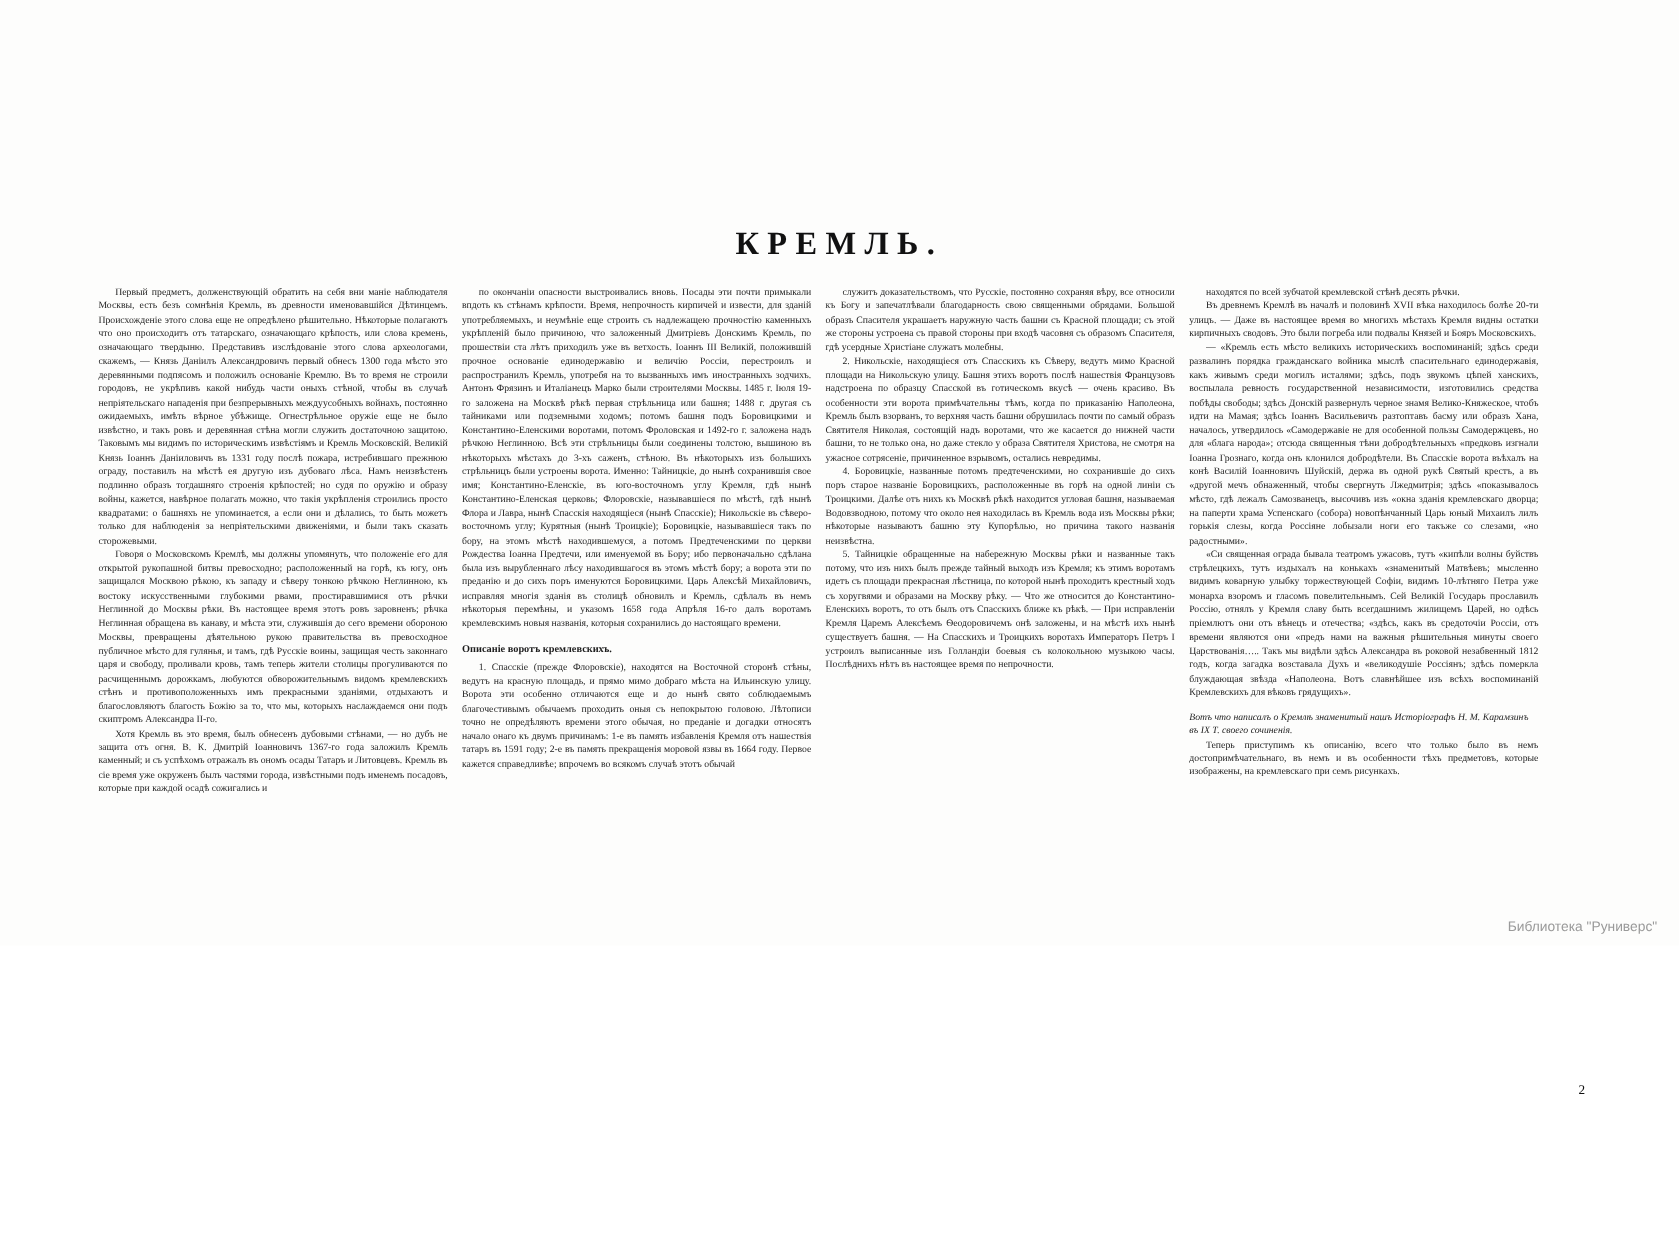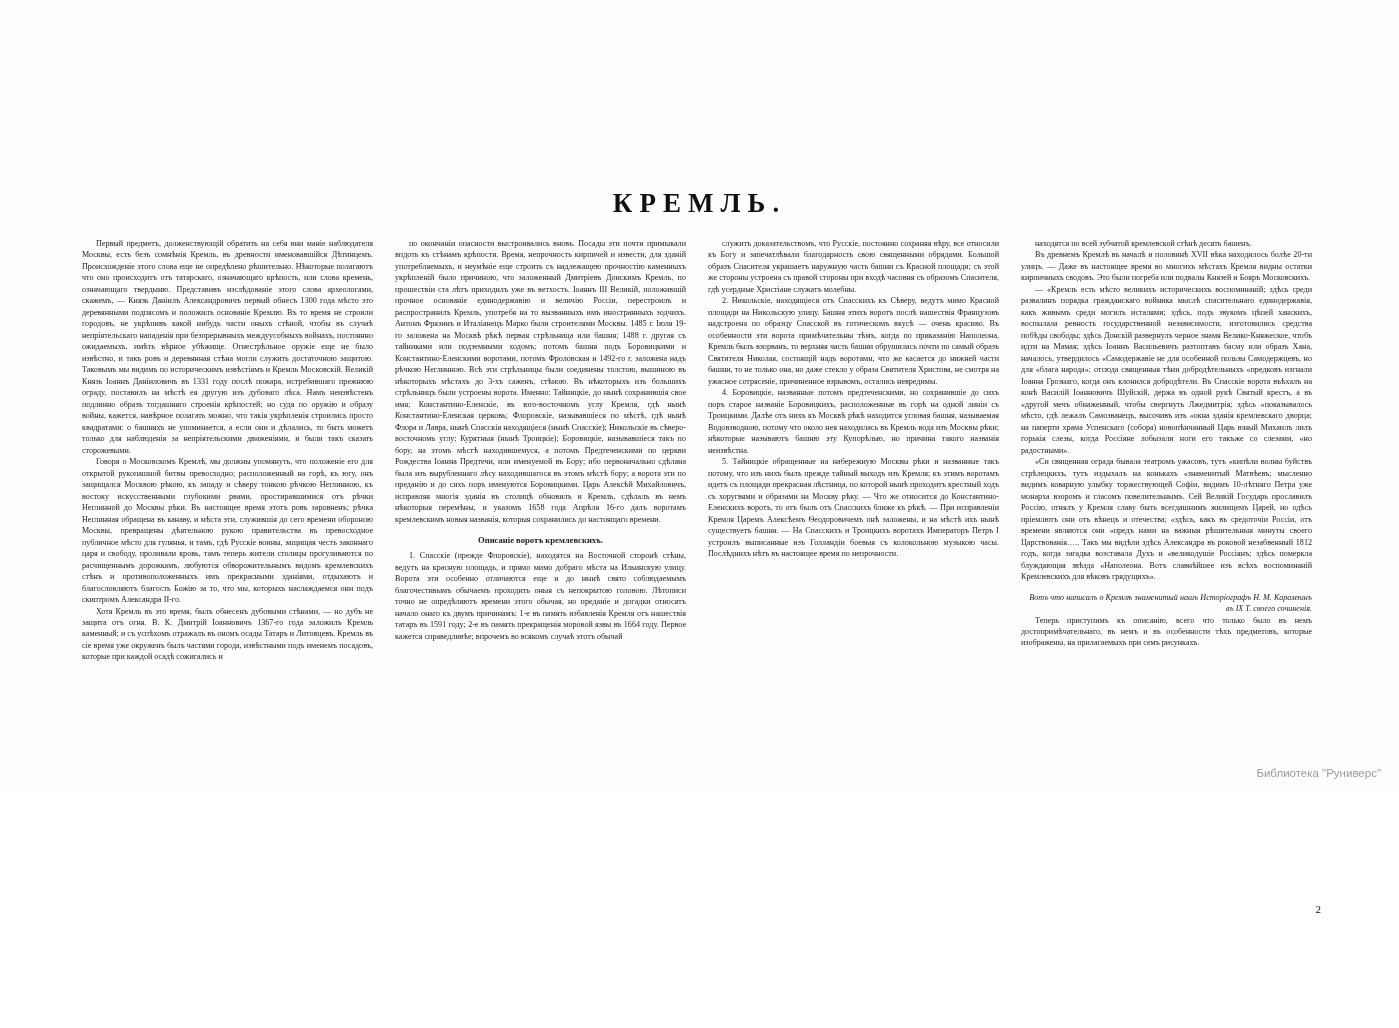--- a/index.html
+++ b/index.html
@@ -33,46 +33,45 @@
     letter-spacing: 7px;
     font-family: "Liberation Serif", serif;
     color: #111;
   }
   .columns {
     position: absolute;
     top: 238px;
     left: 82px;
     width: 1240px;
     display: flex;
-    gap: 22px;
+    gap: 12px;
   }
   .col {
     width: 291px;
     font-size: 8.1px;
     line-height: 1.42;
     text-align: justify;
     color: #1c1c1c;
     font-family: "Liberation Serif", serif;
     hyphens: auto;
   }
   .col p {
     margin: 0 0 0 0;
     text-indent: 14px;
   }
   .col p.center {
     text-indent: 0;
-    text-align: center;
     font-weight: bold;
     margin-top: 9px;
     margin-bottom: 4px;
     font-size: 8.6px;
   }
   .col p.italic-block {
     font-style: italic;
-    text-align: right;
+    text-align: left;
     text-indent: 0;
     margin-top: 9px;
   }
   .col p + p {
     margin-top: 0;
   }
   .page-num {
     position: absolute;
     right: 78px;
     top: 903px;
@@ -107,25 +106,25 @@
         <p class="center">Описанiе воротъ кремлевскихъ.</p>
         <p>1. Спасскiе (прежде Флоровскiе), находятся на Восточной сторонѣ стѣны, ведутъ на красную площадь, и прямо мимо добраго мѣста на Ильинскую улицу. Ворота эти особенно отличаются еще и до нынѣ свято соблюдаемымъ благочестивымъ обычаемъ проходить оныя съ непокрытою головою. Лѣтописи точно не опредѣляютъ времени этого обычая, но преданiе и догадки относятъ начало онаго къ двумъ причинамъ: 1-е въ память избавленiя Кремля отъ нашествiя татаръ въ 1591 году; 2-е въ память прекращенiя моровой язвы въ 1664 году. Первое кажется справедливѣе; впрочемъ во всякомъ случаѣ этотъ обычай</p>
       </div>
     <div class="col">
         <p>служитъ доказательствомъ, что Русскiе, постоянно сохраняя вѣру, все относили къ Богу и запечатлѣвали благодарность свою священными обрядами. Большой образъ Спасителя украшаетъ наружную часть башни съ Красной площади; съ этой же стороны устроена съ правой стороны при входѣ часовня съ образомъ Спасителя, гдѣ усердные Христiане служатъ молебны.</p>
         <p>2. Никольскiе, находящiеся отъ Спасскихъ къ Сѣверу, ведутъ мимо Красной площади на Никольскую улицу. Башня этихъ воротъ послѣ нашествiя Французовъ надстроена по образцу Спасской въ готическомъ вкусѣ — очень красиво. Въ особенности эти ворота примѣчательны тѣмъ, когда по приказанiю Наполеона, Кремль былъ взорванъ, то верхняя часть башни обрушилась почти по самый образъ Святителя Николая, состоящiй надъ воротами, что же касается до нижней части башни, то не только она, но даже стекло у образа Святителя Христова, не смотря на ужасное сотрясенiе, причиненное взрывомъ, остались невредимы.</p>
         <p>4. Боровицкiе, названные потомъ предтеченскими, но сохранившiе до сихъ поръ старое названiе Боровицкихъ, расположенные въ горѣ на одной линiи съ Троицкими. Далѣе отъ нихъ къ Москвѣ рѣкѣ находится угловая башня, называемая Водовзводною, потому что около нея находилась въ Кремль вода изъ Москвы рѣки; нѣкоторые называютъ башню эту Купорѣлью, но причина такого названiя неизвѣстна.</p>
         <p>5. Тайницкiе обращенные на набережную Москвы рѣки и названные такъ потому, что изъ нихъ былъ прежде тайный выходъ изъ Кремля; къ этимъ воротамъ идетъ съ площади прекрасная лѣстница, по которой нынѣ проходитъ крестный ходъ съ хоругвями и образами на Москву рѣку. — Что же относится до Константино-Еленскихъ воротъ, то отъ былъ отъ Спасскихъ ближе къ рѣкѣ. — При исправленiи Кремля Царемъ Алексѣемъ Ѳеодоровичемъ онѣ заложены, и на мѣстѣ ихъ нынѣ существуетъ башня. — На Спасскихъ и Троицкихъ воротахъ Императоръ Петръ I устроилъ выписанные изъ Голландiи боевыя съ колокольною музыкою часы. Послѣднихъ нѣтъ въ настоящее время по непрочности.</p>
       </div>
     <div class="col">
-        <p>находятся по всей зубчатой кремлевской стѣнѣ десять башенъ.</p>
+        <p>находятся по всей зубчатой кремлевской стѣнѣ десять рѣчки.</p>
         <p>Въ древнемъ Кремлѣ въ началѣ и половинѣ XVII вѣка находилось болѣе 20-ти улицъ. — Даже въ настоящее время во многихъ мѣстахъ Кремля видны остатки кирпичныхъ сводовъ. Это были погреба или подвалы Князей и Бояръ Московскихъ.</p>
         <p>— «Кремль есть мѣсто великихъ историческихъ воспоминанiй; здѣсь среди развалинъ порядка гражданскаго войника мыслѣ спасительнаго единодержавiя, какъ живымъ среди могилъ исталями; здѣсь, подъ звукомъ цѣпей ханскихъ, воспылала ревность государственной независимости, изготовились средства побѣды свободы; здѣсь Донскiй развернулъ черное знамя Велико-Княжеское, чтобъ идти на Мамая; здѣсь Iоаннъ Васильевичъ разтоптавъ басму или образъ Хана, началось, утвердилось «Самодержавiе не для особенной пользы Самодержцевъ, но для «блага народа»; отсюда священныя тѣни добродѣтельныхъ «предковъ изгнали Iоанна Грознаго, когда онъ клонился добродѣтели. Въ Спасскiе ворота въѣхалъ на конѣ Василiй Iоанновичъ Шуйскiй, держа въ одной рукѣ Святый крестъ, а въ «другой мечъ обнаженный, чтобы свергнуть Лжедмитрiя; здѣсь «показывалось мѣсто, гдѣ лежалъ Самозванецъ, высочивъ изъ «окна зданiя кремлевскаго дворца; на паперти храма Успенскаго (собора) новопѣнчанный Царь юный Михаилъ лилъ горькiя слезы, когда Россiяне лобызали ноги его такъже со слезами, «но радостными».</p>
         <p>«Си священная ограда бывала театромъ ужасовъ, тутъ «кипѣли волны буйствъ стрѣлецкихъ, тутъ издыхалъ на конькахъ «знаменитый Матвѣевъ; мысленно видимъ коварную улыбку торжествующей Софiи, видимъ 10-лѣтняго Петра уже монарха взоромъ и гласомъ повелительнымъ. Сей Великiй Государь прославилъ Россiю, отнялъ у Кремля славу быть всегдашнимъ жилищемъ Царей, но одѣсь прiемлютъ они отъ вѣнецъ и отечества; «здѣсь, какъ въ средоточiи Россiи, отъ времени являются они «предъ нами на важныя рѣшительныя минуты своего Царствованiя….. Такъ мы видѣли здѣсь Александра въ роковой незабвенный 1812 годъ, когда загадка возставала Духъ и «великодушiе Россiянъ; здѣсь померкла блуждающая звѣзда «Наполеона. Вотъ славнѣйшее изъ всѣхъ воспоминанiй Кремлевскихъ для вѣковъ грядущихъ».</p>
         <p class="italic-block">Вотъ что написалъ о Кремлѣ знаменитый нашъ Исторiографъ Н. М. Карамзинъ въ IX Т. своего сочиненiя.</p>
-        <p>Теперь приступимъ къ описанiю, всего что только было въ немъ достопримѣчательнаго, въ немъ и въ особенности тѣхъ предметовъ, которые изображены, на прилагаемыхъ при семъ рисункахъ.</p>
+        <p>Теперь приступимъ къ описанiю, всего что только было въ немъ достопримѣчательнаго, въ немъ и въ особенности тѣхъ предметовъ, которые изображены, на кремлевскаго при семъ рисункахъ.</p>
       </div>
   </div>
 
   <div class="page-num">2</div>
   <div class="watermark">Библиотека "Руниверс"</div>
 
 </div>
 
 </body></html>

